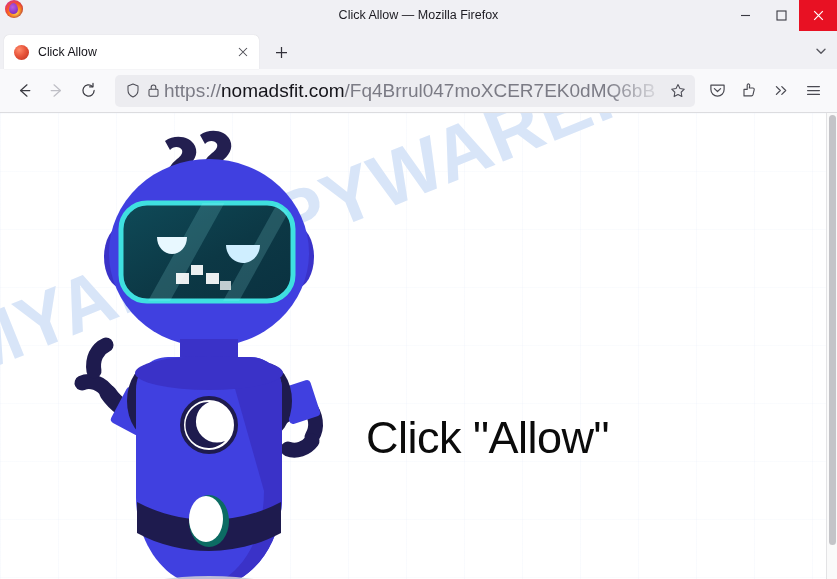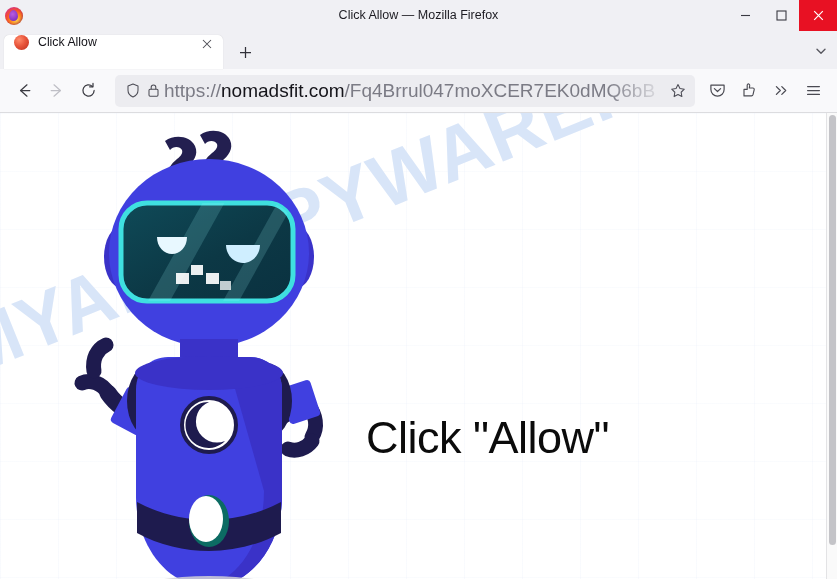--- a/index.html
+++ b/index.html
@@ -15,21 +15,21 @@
     width: 837px; height: 579px;
     position: relative;
     display: flex; flex-direction: column;
     background: #f0f0f4;
   }
 
   
   .titlebar {
     height: 31px;
     background: #f0f0f4;
-    display: flex; align-items: center;
+    display: flex; align-items: flex-start;
     position: relative;
     flex: 0 0 31px;
   }
   .ff-logo {
     width: 18px; height: 18px;
     margin-left: 5px;
     position: relative;
     border-radius: 50%;
     background: radial-gradient(circle at 62% 72%, #ffd14d 0%, #ff8a1f 32%, #f8512a 55%, #e23a6e 74%, #a233c4 100%);
     box-shadow: inset -1px -1px 2px rgba(120,20,90,.45);
@@ -71,24 +71,24 @@
   
   .tabstrip {
     height: 38px;
     background: #f0f0f4;
     display: flex; align-items: flex-end;
     padding: 0 0 0 4px;
     position: relative;
     flex: 0 0 38px;
   }
   .tab {
-    width: 219px; height: 34px;
+    width: 255px; height: 34px;
     background: #ffffff;
     border-radius: 5px 5px 0 0;
-    display: flex; 
+    display: flex; align-items: center;
     padding: 0 7px 0 10px;
     box-shadow: 0 0 1px rgba(0,0,0,.18);
   }
   .tab-favicon {
     width: 15px; height: 15px; flex: 0 0 15px;
     border-radius: 50%;
     background: radial-gradient(circle at 35% 32%, #ff8b6b 0%, #e8553b 45%, #bb2d1c 100%);
     margin-right: 9px;
   }
   .tab-title {

